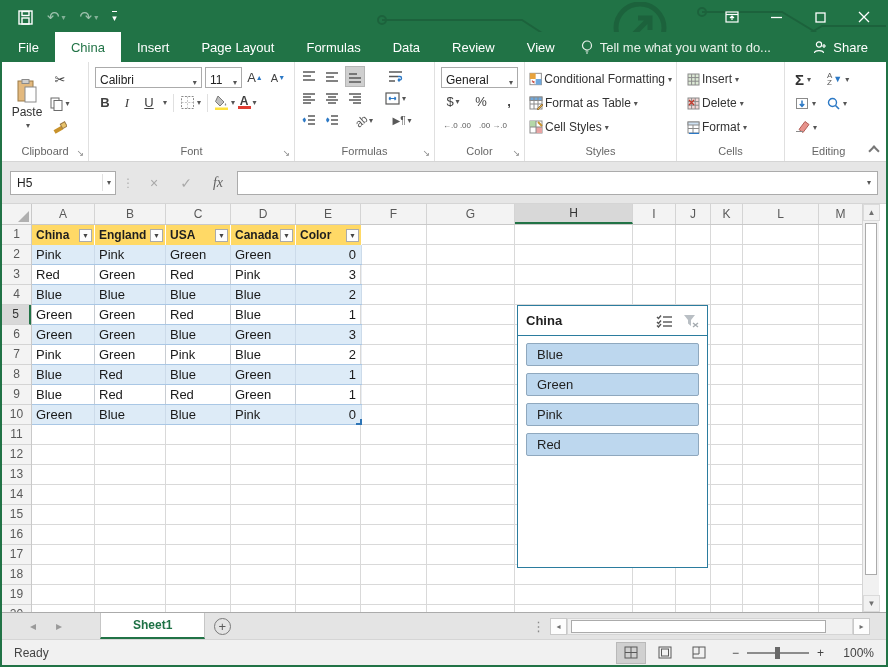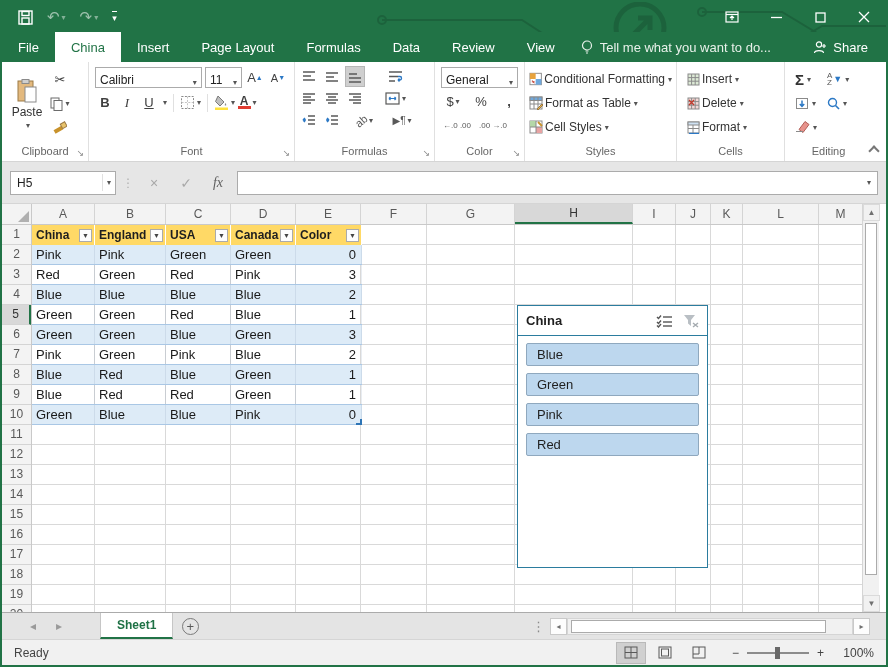--- a/index.html
+++ b/index.html
@@ -84,21 +84,21 @@
 
   
   .vscroll { position:absolute; left:860px; top:0; width:17px; bottom:0; background:#f1f1f1; border-left:1px solid #d5d5d5; }
   .sarrow { width:17px; height:17px; display:flex; align-items:center; justify-content:center; font-size:8px; color:#707070; background:#f1f1f1; border:1px solid #dadada; }
   .vthumb { position:absolute; left:2px; right:2px; top:19px; height:352px; background:#fff; border:1px solid #ababab; }
   .varrow-bottom { position:absolute; bottom:0; }
 
   
   .tabrow { height:27px; background:#e4e4e4; border-top:1px solid #ababab; display:flex; align-items:stretch; position:relative; font-size:12px; }
   .nav-arrow { width:26px; display:flex; align-items:center; justify-content:center; color:#9a9a9a; font-size:12px; }
-  .sheettab { background:#fff; color:#1e7145; font-weight:bold; padding:0 16px; display:flex; align-items:center; border-right:1px solid #c6c6c6; border-left:1px solid #c6c6c6; border-bottom:2px solid #217346; }
+  .sheettab { background:#fff; color:#1e7145; font-weight:bold; padding:0 32px; display:flex; align-items:center; border-right:1px solid #c6c6c6; border-left:1px solid #c6c6c6; border-bottom:2px solid #217346; }
   .addsheet { width:34px; display:flex; align-items:center; justify-content:center; }
   .addsheet span { width:17px; height:17px; border:1px solid #7a7a7a; border-radius:50%; color:#595959; font-size:13px; line-height:15px; text-align:center; }
   .splitter { position:absolute; left:530px; top:0; bottom:0; display:flex; align-items:center; color:#8a8a8a; font-size:13px; }
   .hscroll { position:absolute; left:548px; right:16px; top:4px; height:18px; display:flex; align-items:center; }
   .harrow { width:17px; height:17px; background:#fdfdfd; border:1px solid #c9c9c9; display:flex; align-items:center; justify-content:center; font-size:8px; color:#707070; }
   .htrack { flex:1; height:17px; background:#f1f1f1; border:1px solid #d5d5d5; position:relative; }
   .hthumb { position:absolute; top:1px; bottom:1px; left:3px; width:255px; background:#fff; border:1px solid #ababab; }
 
   
   .statusbar { height:26px; background:#f1f1f1; border-top:1px solid #d5d5d5; display:flex; align-items:center; font-size:12px; color:#444; }

